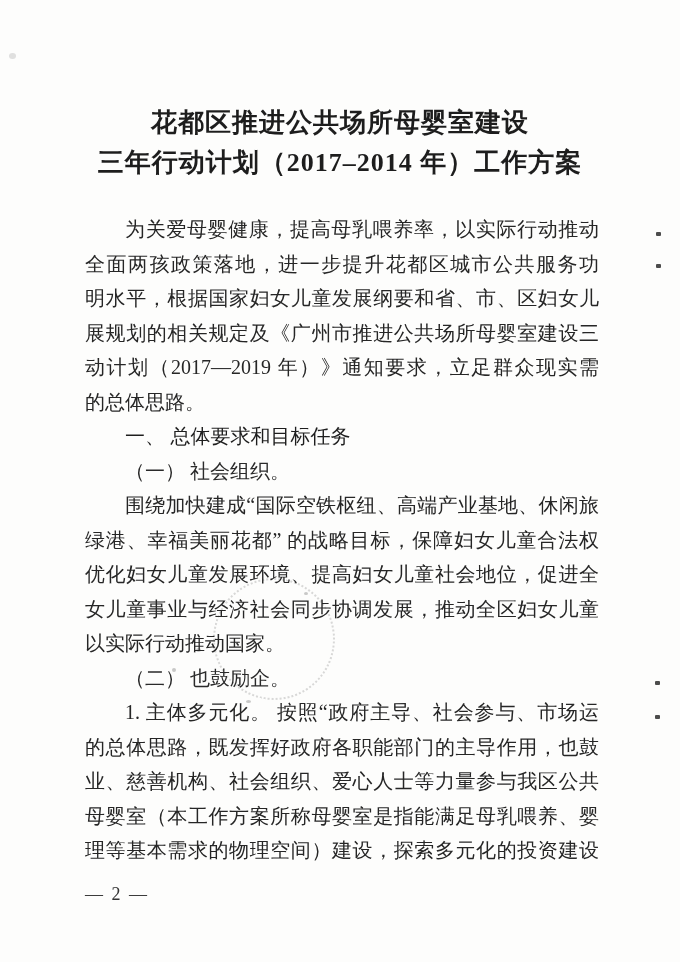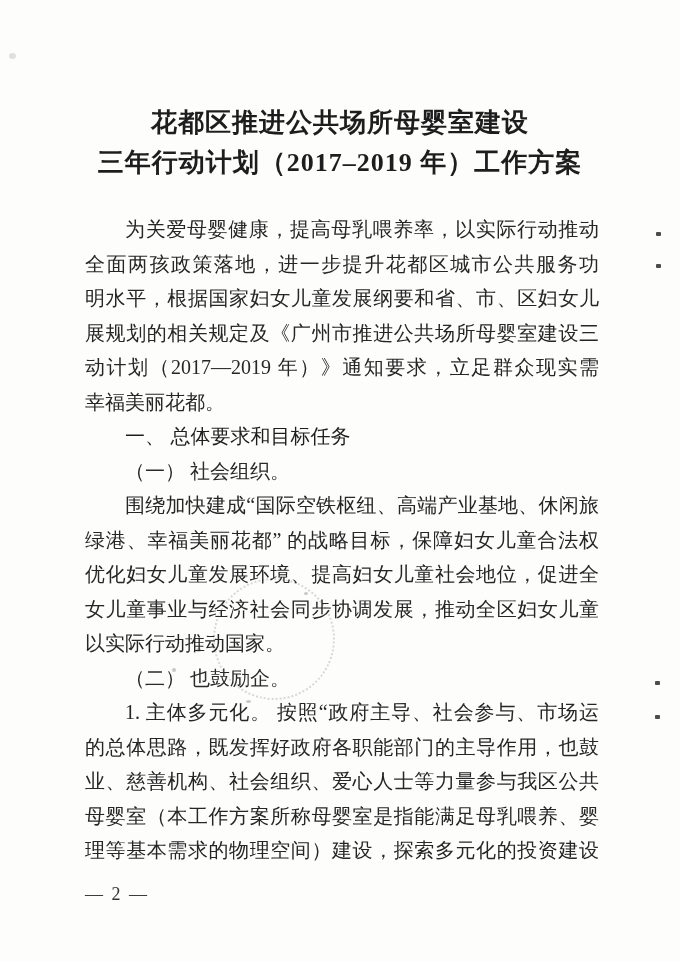--- a/index.html
+++ b/index.html
@@ -101,30 +101,30 @@
 <div class="page">
 
   <div class="seal"></div>
   <div class="seal-speck speck-a"></div>
   <div class="seal-speck speck-b"></div>
   <div class="seal-speck speck-c"></div>
   <div class="seal-speck speck-d"></div>
 
   <div class="title-block">
     <div>花都区推进公共场所母婴室建设</div>
-    <div>三年行动计划（2017–2019 年）工作方案</div>
+    <div>三年行动计划（2017–2014 年）工作方案</div>
   </div>
 
   <div class="content">
     <div class="line full indent">为关爱母婴健康，提高母乳喂养率，以实际行动推动国家</div>
     <div class="line full">全面两孩政策落地，进一步提升花都区城市公共服务功能、文</div>
     <div class="line full">明水平，根据国家妇女儿童发展纲要和省、市、区妇女儿童发</div>
     <div class="line full">展规划的相关规定及《广州市推进公共场所母婴室建设三年行</div>
     <div class="line full">动计划（2017—2019 年）》通知要求，立足群众现实需求，制</div>
-    <div class="line">幸福美丽花都。</div>
+    <div class="line">的总体思路。</div>
     <div class="line h1 indent">一、 总体要求和目标任务</div>
     <div class="line kai indent">（一） 社会组织。</div>
     <div class="line full indent">围绕加快建成“国际空铁枢纽、高端产业基地、休闲旅游</div>
     <div class="line full">绿港、幸福美丽花都” 的战略目标，保障妇女儿童合法权益、</div>
     <div class="line full">优化妇女儿童发展环境、提高妇女儿童社会地位，促进全区妇</div>
     <div class="line full">女儿童事业与经济社会同步协调发展，推动全区妇女儿童平等</div>
     <div class="line">以实际行动推动国家。</div>
     <div class="line kai indent">（二） 也鼓励企。</div>
     <div class="line full indent">1. 主体多元化。 按照“政府主导、社会参与、市场运作”</div>
     <div class="line full">的总体思路，既发挥好政府各职能部门的主导作用，也鼓励企</div>

